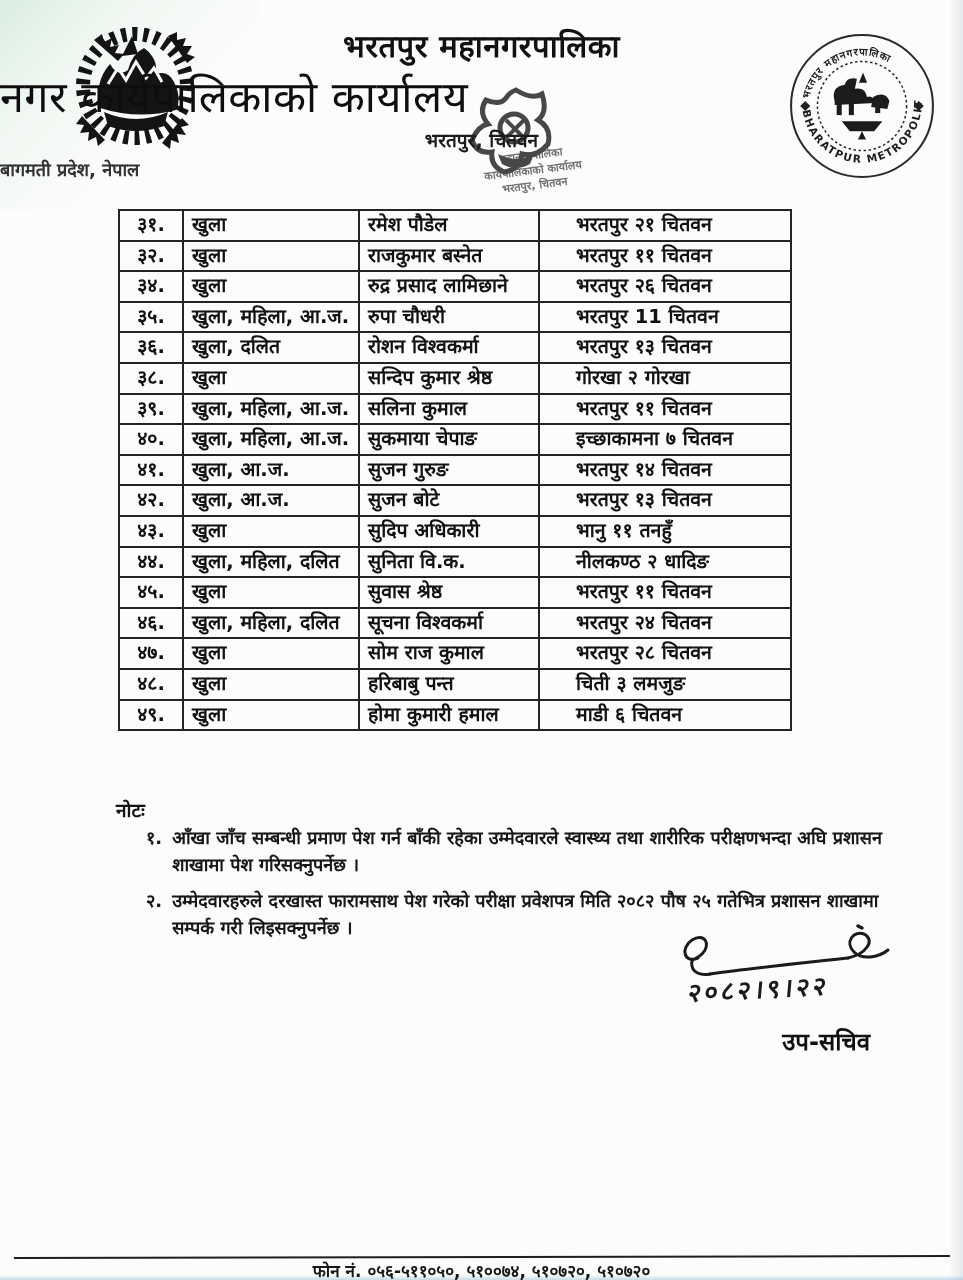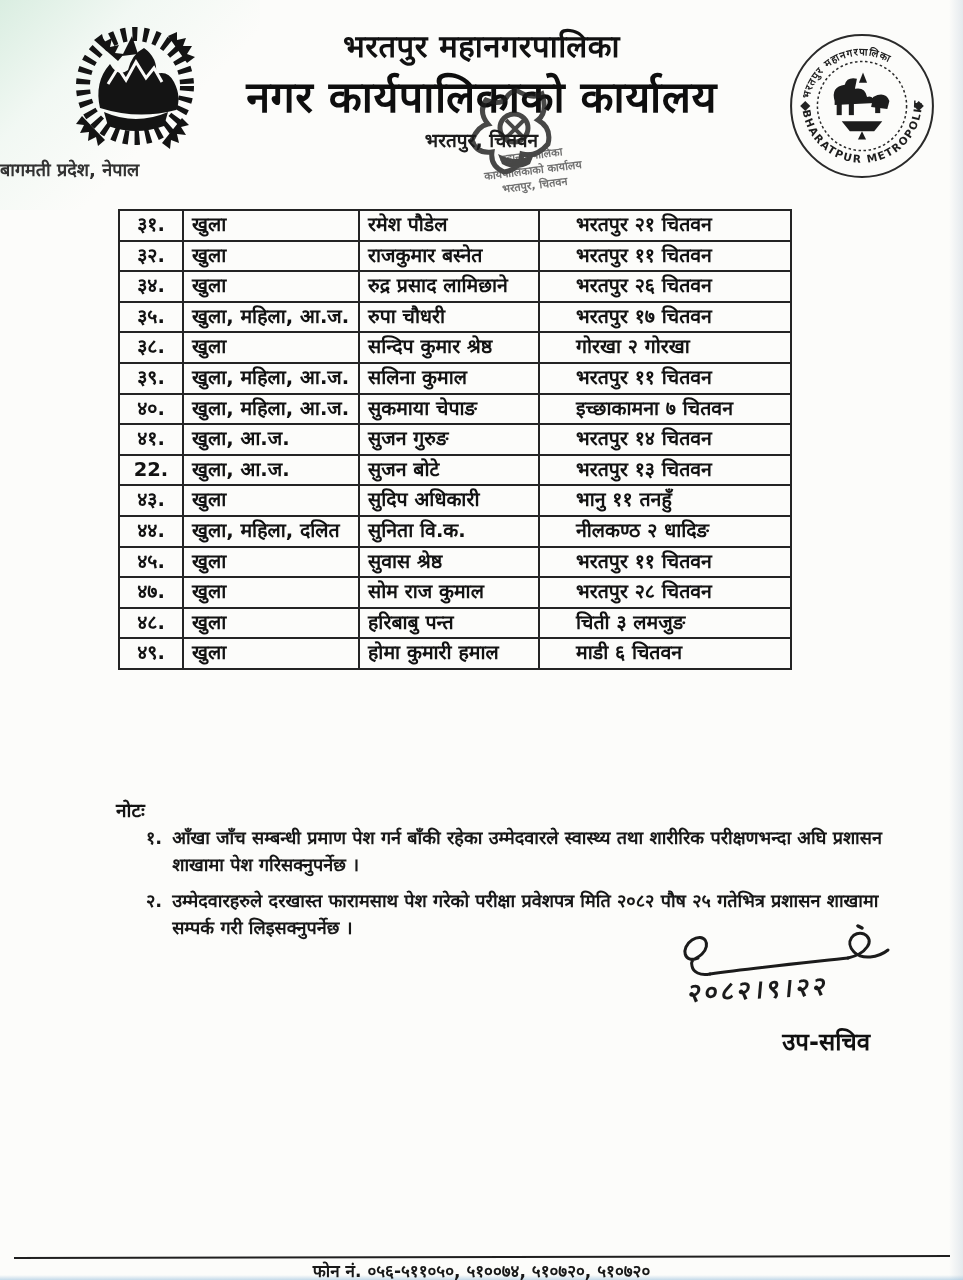--- a/index.html
+++ b/index.html
@@ -29,21 +29,21 @@
     pointer-events:none;
   }
 
   
   .title1{
     position:absolute;left:0;top:24px;width:100%;
     text-align:center;font-size:31px;font-weight:700;letter-spacing:.5px;color:#111;
   }
   .title2{
     position:absolute;left:0;top:66px;width:100%;
-    text-align:center;font-size:43px;font-weight:700;letter-spacing:.5px;color:#0e0e0e;
+    text-align:left;font-size:43px;font-weight:400;letter-spacing:.5px;color:#0e0e0e;
   }
   .addr-line{
     position:absolute;left:0;top:127px;width:100%;
     text-align:center;font-size:19px;font-weight:700;color:#1c1c1c;
   }
   .prov-line{
     position:absolute;left:0;top:157px;width:100%;
     font-size:18px;font-weight:700;color:#222;
     opacity:.92;
   }
@@ -215,23 +215,29 @@
           <td class="sn">३४.</td>
           <td class="cat">खुला</td>
           <td class="nam">रुद्र प्रसाद लामिछाने</td>
           <td class="adr">भरतपुर २६ चितवन</td>
         </tr>
 
         <tr>
           <td class="sn">३५.</td>
           <td class="cat">खुला, महिला, आ.ज.</td>
           <td class="nam">रुपा चौधरी</td>
-          <td class="adr">भरतपुर १७ चितवन</td>
-        </tr>
-
+          <td class="adr">भरतपुर 11 चितवन</td>
+        </tr>
+
+        <tr>
+          <td class="sn">३६.</td>
+          <td class="cat">खुला, दलित</td>
+          <td class="nam">रोशन विश्वकर्मा</td>
+          <td class="adr">भरतपुर १३ चितवन</td>
+        </tr>
 
 
         <tr>
           <td class="sn">३८.</td>
           <td class="cat">खुला</td>
           <td class="nam">सन्दिप कुमार श्रेष्ठ</td>
           <td class="adr">गोरखा २ गोरखा</td>
         </tr>
 
         <tr>
@@ -249,21 +255,21 @@
         </tr>
 
         <tr>
           <td class="sn">४१.</td>
           <td class="cat">खुला, आ.ज.</td>
           <td class="nam">सुजन गुरुङ</td>
           <td class="adr">भरतपुर १४ चितवन</td>
         </tr>
 
         <tr>
-          <td class="sn">22.</td>
+          <td class="sn">४२.</td>
           <td class="cat">खुला, आ.ज.</td>
           <td class="nam">सुजन बोटे</td>
           <td class="adr">भरतपुर १३ चितवन</td>
         </tr>
 
         <tr>
           <td class="sn">४३.</td>
           <td class="cat">खुला</td>
           <td class="nam">सुदिप अधिकारी</td>
           <td class="adr">भानु ११ तनहुँ</td>
@@ -276,20 +282,26 @@
           <td class="adr">नीलकण्ठ २ धादिङ</td>
         </tr>
 
         <tr>
           <td class="sn">४५.</td>
           <td class="cat">खुला</td>
           <td class="nam">सुवास श्रेष्ठ</td>
           <td class="adr">भरतपुर ११ चितवन</td>
         </tr>
 
+        <tr>
+          <td class="sn">४६.</td>
+          <td class="cat">खुला, महिला, दलित</td>
+          <td class="nam">सूचना विश्वकर्मा</td>
+          <td class="adr">भरतपुर २४ चितवन</td>
+        </tr>
 
         <tr>
           <td class="sn">४७.</td>
           <td class="cat">खुला</td>
           <td class="nam">सोम राज कुमाल</td>
           <td class="adr">भरतपुर २८ चितवन</td>
         </tr>
 
         <tr>
           <td class="sn">४८.</td>

